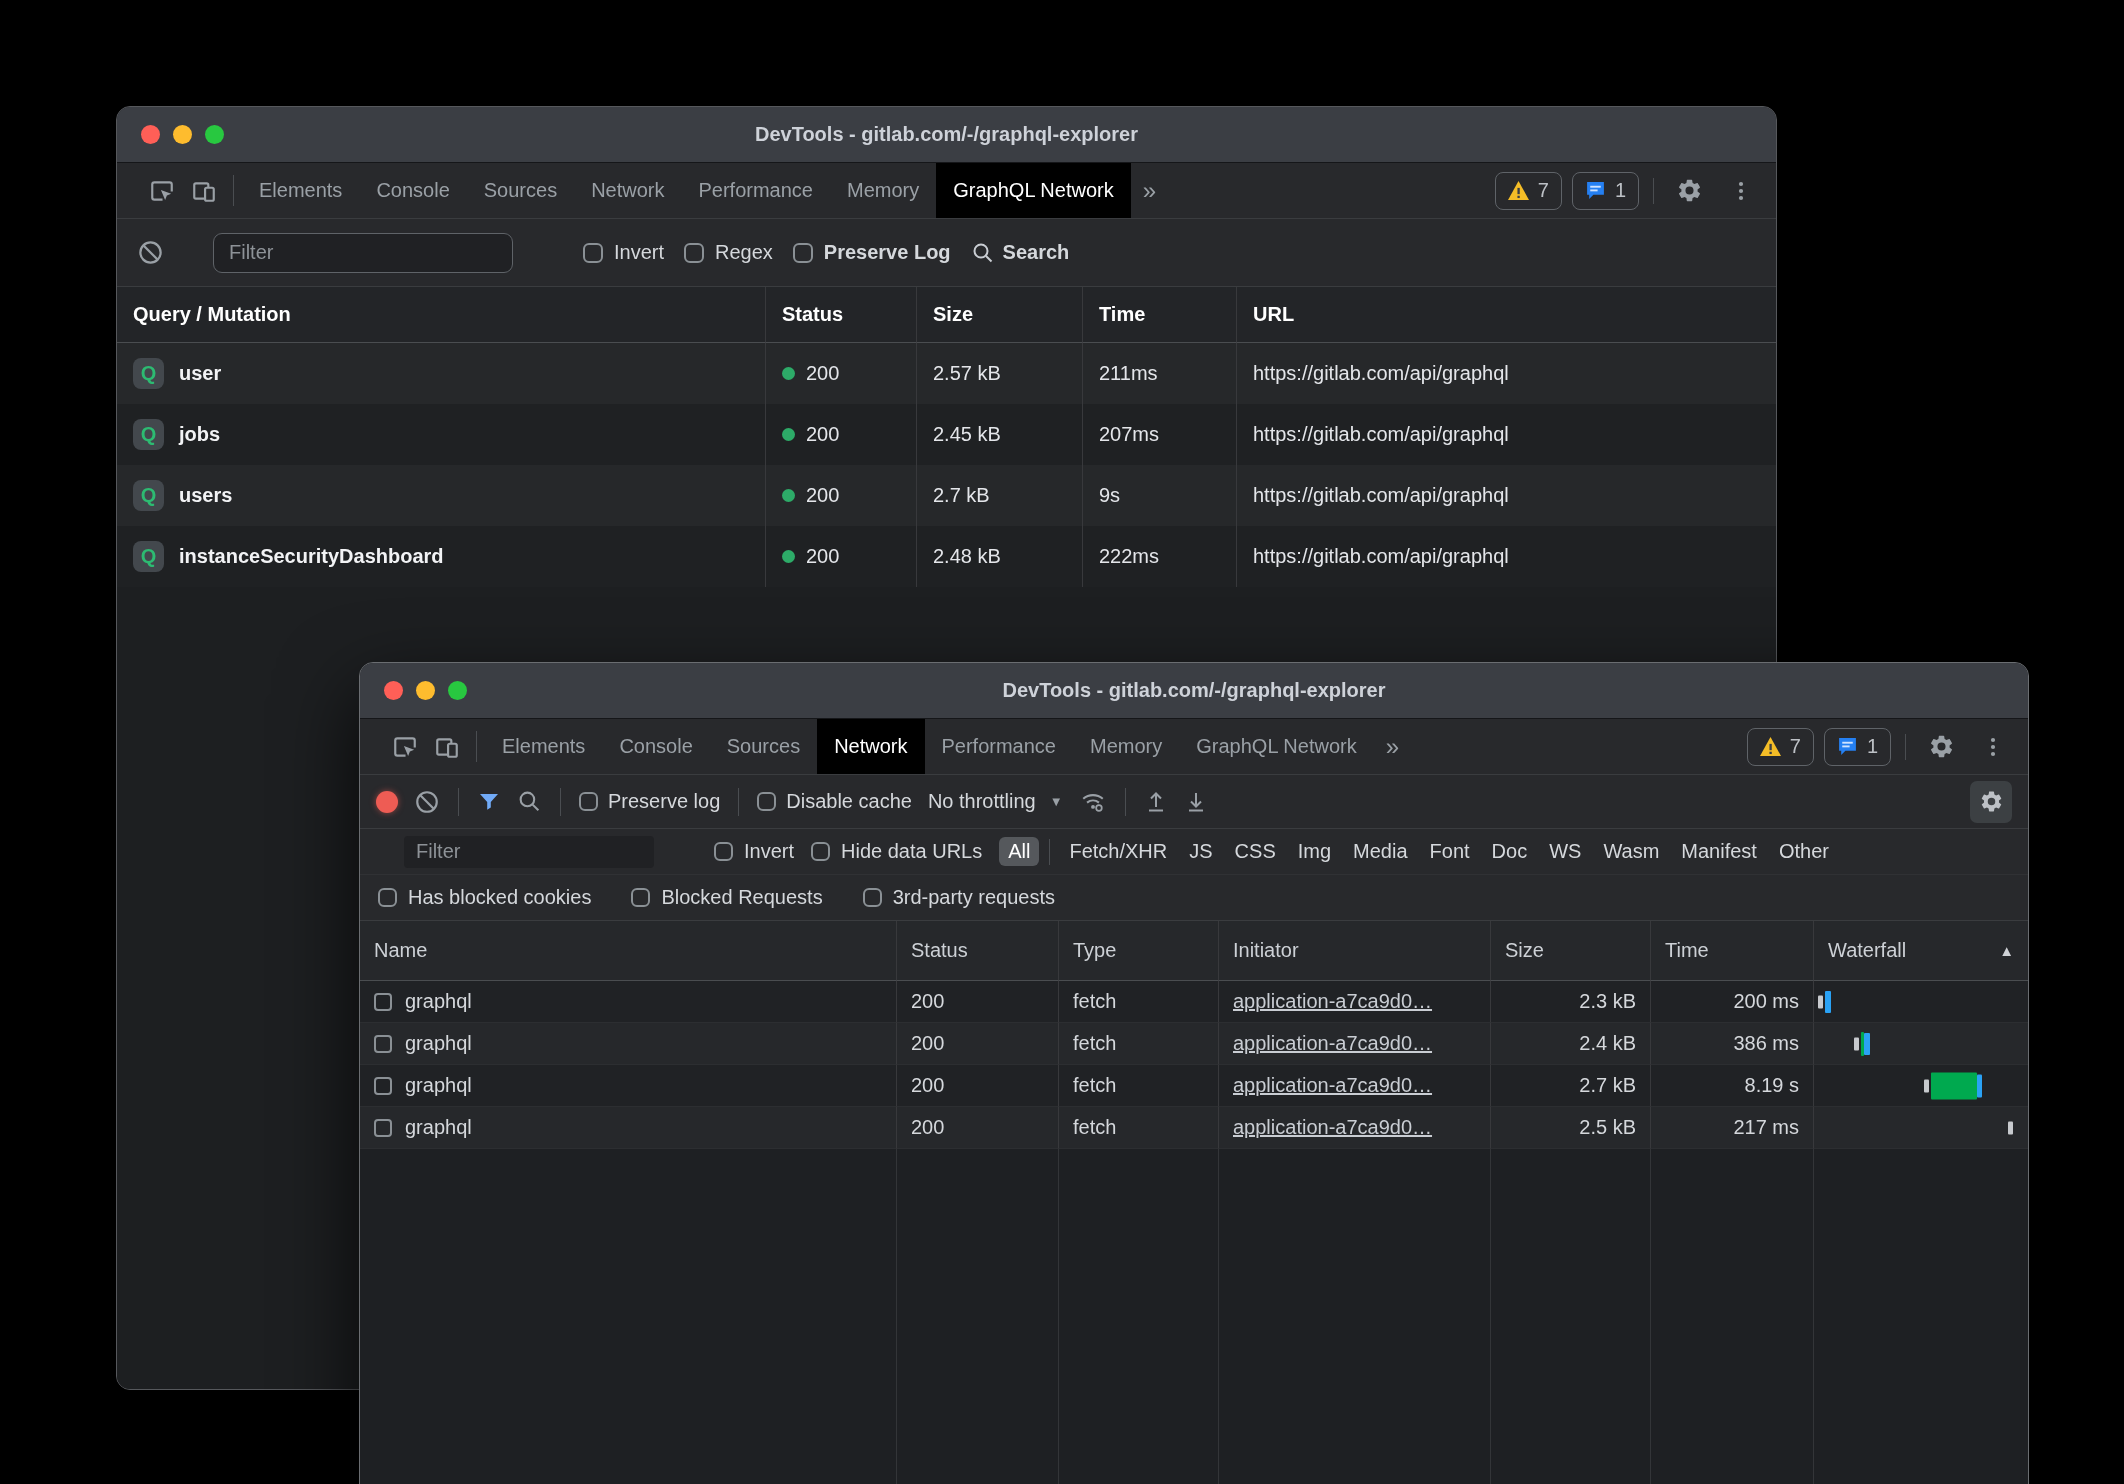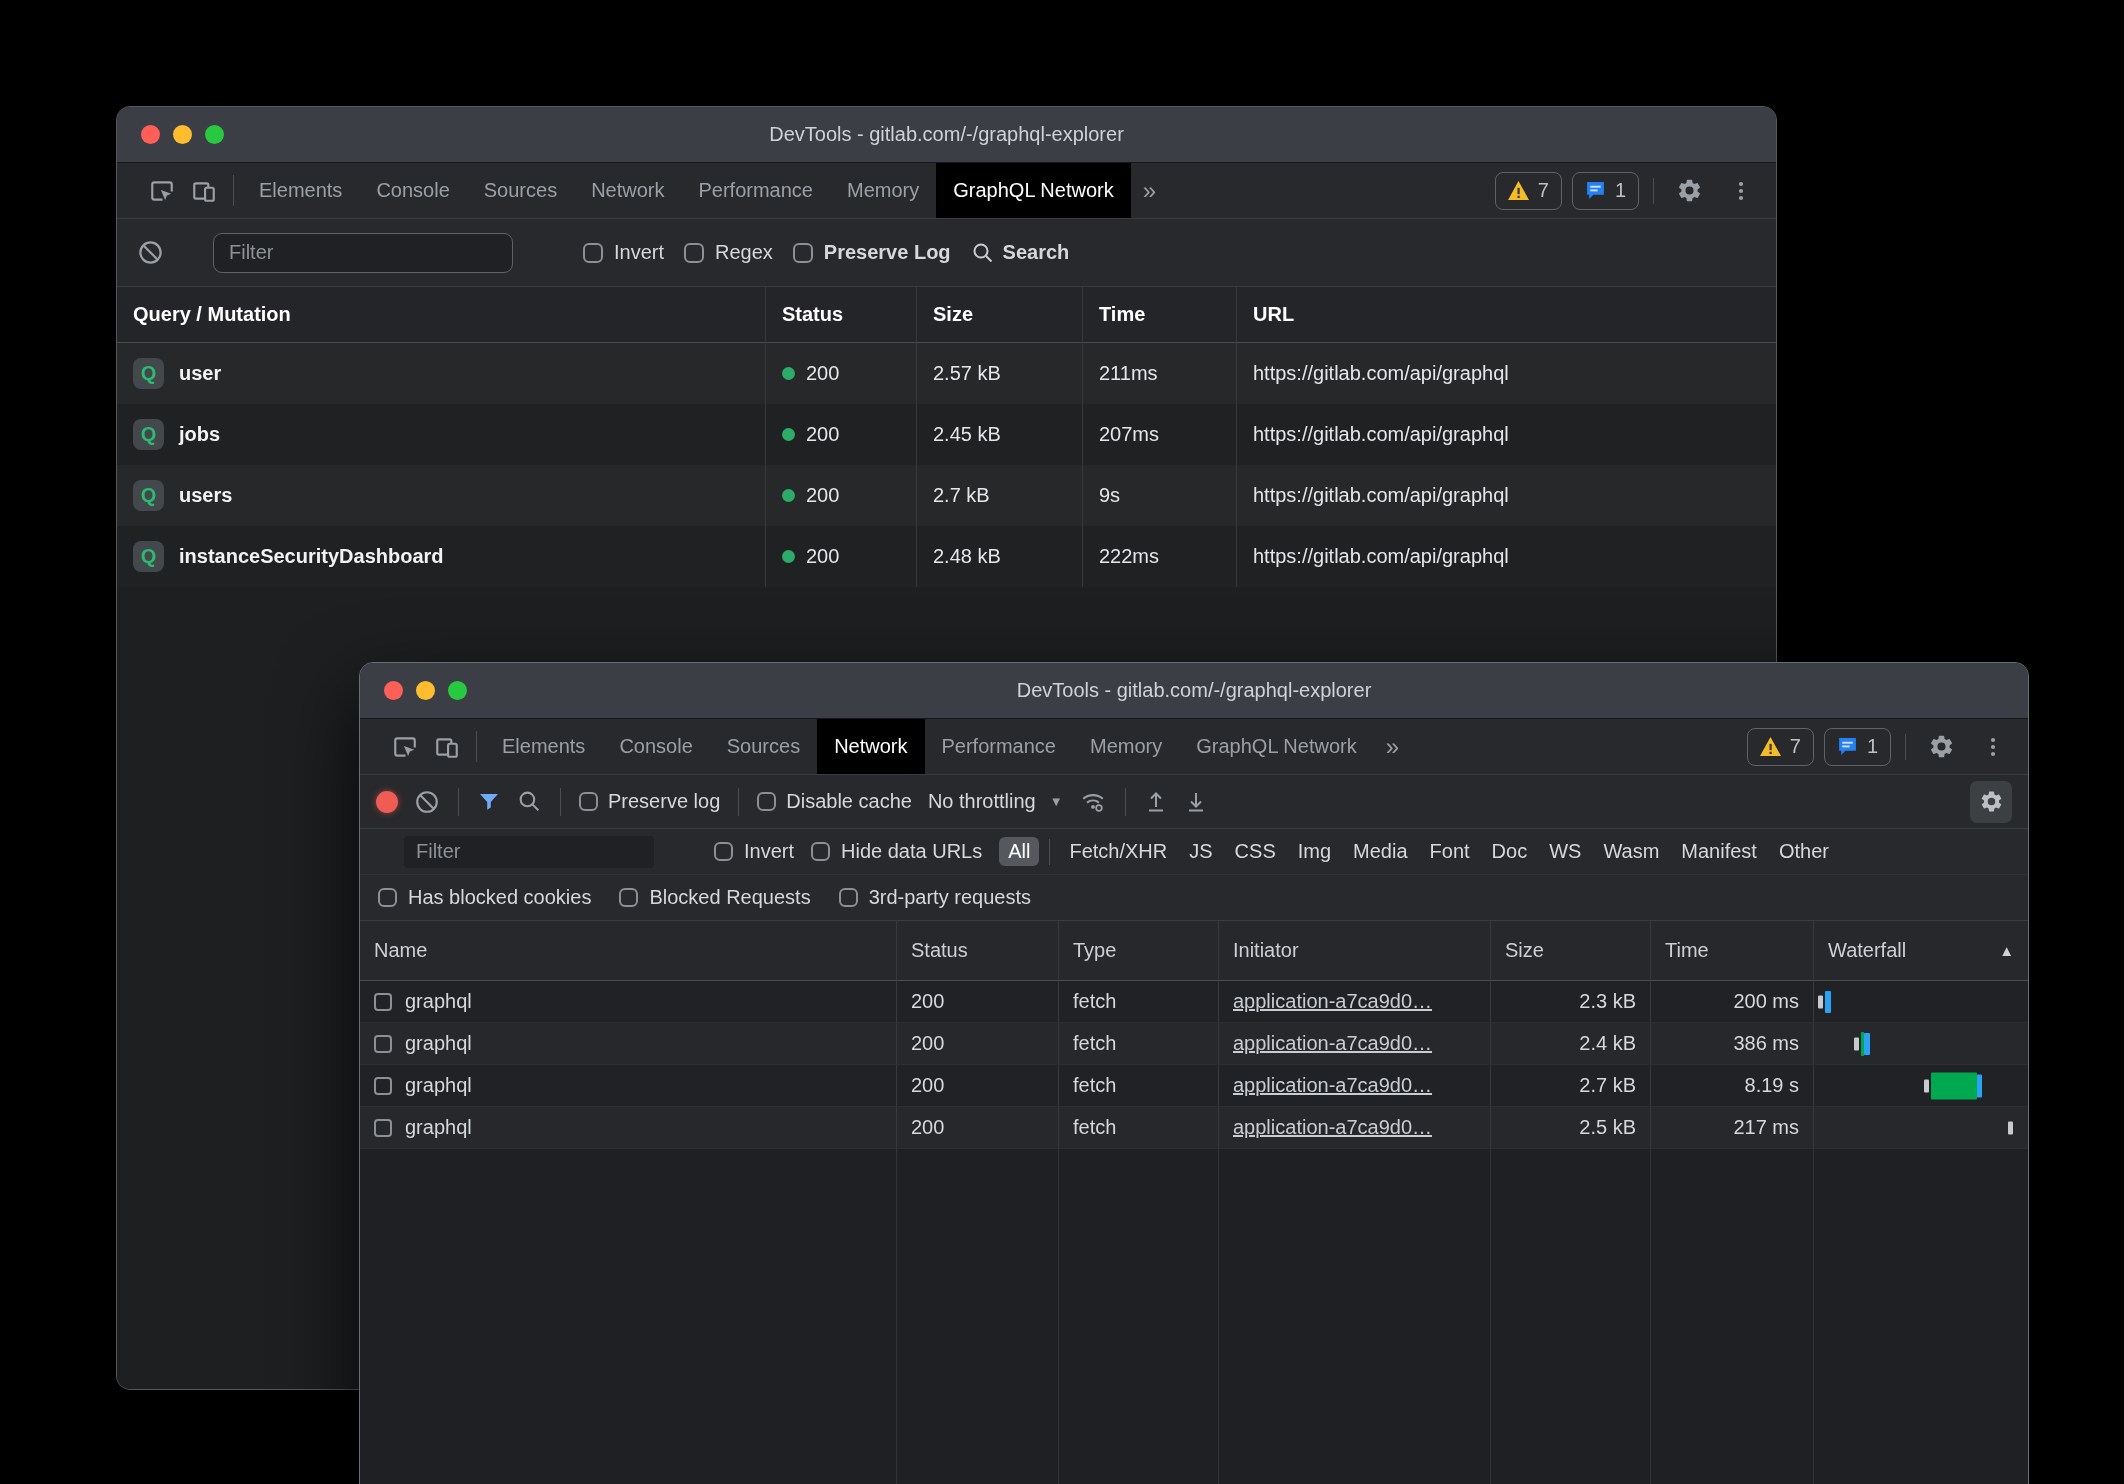--- a/index.html
+++ b/index.html
@@ -10,21 +10,21 @@
   .window { position:absolute; background:#232528; border-radius:14px; overflow:hidden;
             border:1px solid #56585c; box-shadow:0 30px 80px rgba(0,0,0,.8); display:flex; flex-direction:column; }
   #back-window  { left:116px; top:106px;  width:1661px; height:1284px; }
   #front-window { left:359px; top:662px;  width:1670px; height:940px; border-color:#6a6d71; }
 
   .titlebar { height:56px; flex:none; background:#3b3e44; display:flex; align-items:center; justify-content:center;
               position:relative; border-bottom:1px solid #151619; }
   .lights { position:absolute; left:24px; top:0; height:100%; display:flex; align-items:center; gap:13px; }
   .light { width:19px; height:19px; border-radius:50%; }
   .light.red{background:#ff5f57;} .light.yellow{background:#febc2e;} .light.green{background:#28c840;}
-  .win-title { color:#ced2d9; font-size:20px; font-weight:normal; }
+  .win-title { color:#ced2d9; font-size:20px; font-weight:bold; }
 
   .tabbar { height:56px; flex:none; background:#28292c; display:flex; align-items:stretch;
             border-bottom:1px solid #3a3c3f; padding:0 14px 0 24px; }
   .tool-ic { display:flex; align-items:center; justify-content:center; width:42px; flex:none; }
   .vdiv { width:1px; background:#4a4d51; margin:12px 8px; flex:none; }
   .tab { display:flex; align-items:center; padding:0 17px; color:#9aa0a6; font-size:20px; white-space:nowrap; }
   .tab.selected { background:#000; color:#fff; }
   .chev { display:flex; align-items:center; color:#9aa0a6; font-size:24px; padding:0 12px; }
   .tab-right { margin-left:auto; display:flex; align-items:center; gap:10px; }
   .badge { display:flex; align-items:center; gap:9px; border:1px solid #5f6368; border-radius:8px;
@@ -66,21 +66,21 @@
 
   .nfilter { height:46px; flex:none; background:#28292c; display:flex; align-items:center; gap:17px;
              padding:0 16px; border-bottom:1px solid #303134; }
   #front-filter-input { width:250px; height:32px; border:none; border-radius:4px; padding:0 12px; font-size:20px; }
   .nfilter .cb-item, .optbar .cb-item { font-size:20px; }
   .chips { display:flex; align-items:center; gap:4px; }
   .chip { color:#d5d8dc; font-size:20px; padding:3px 9px; border-radius:6px; white-space:nowrap; }
   .chip.selected { background:#55585c; color:#fff; }
   .chip-div { width:1px; height:26px; background:#4a4d51; margin:0 6px; }
 
-  .optbar { height:46px; flex:none; background:#28292c; display:flex; align-items:center; gap:28px;
+  .optbar { height:46px; flex:none; background:#28292c; display:flex; align-items:center; gap:40px;
             padding:0 18px; border-bottom:1px solid #3a3c3f; }
 
   
   .ftable { display:grid; grid-template-columns:537px 162px 160px 272px 160px 163px 1fr; }
   .ftable .cell { display:flex; align-items:center; padding:0 14px; border-right:1px solid #38393c;
                   color:#d5d8dc; font-size:20px; overflow:hidden; white-space:nowrap; }
   .ftable .cell:nth-child(7n) { border-right:none; }
   .fhead .cell { height:60px; background:#26282b; color:#cdd1d6; border-bottom:1px solid #4a4d50; }
   .fhead .wf-head { justify-content:space-between; }
   .sort-ic { color:#cfd2d6; font-size:15px; }

